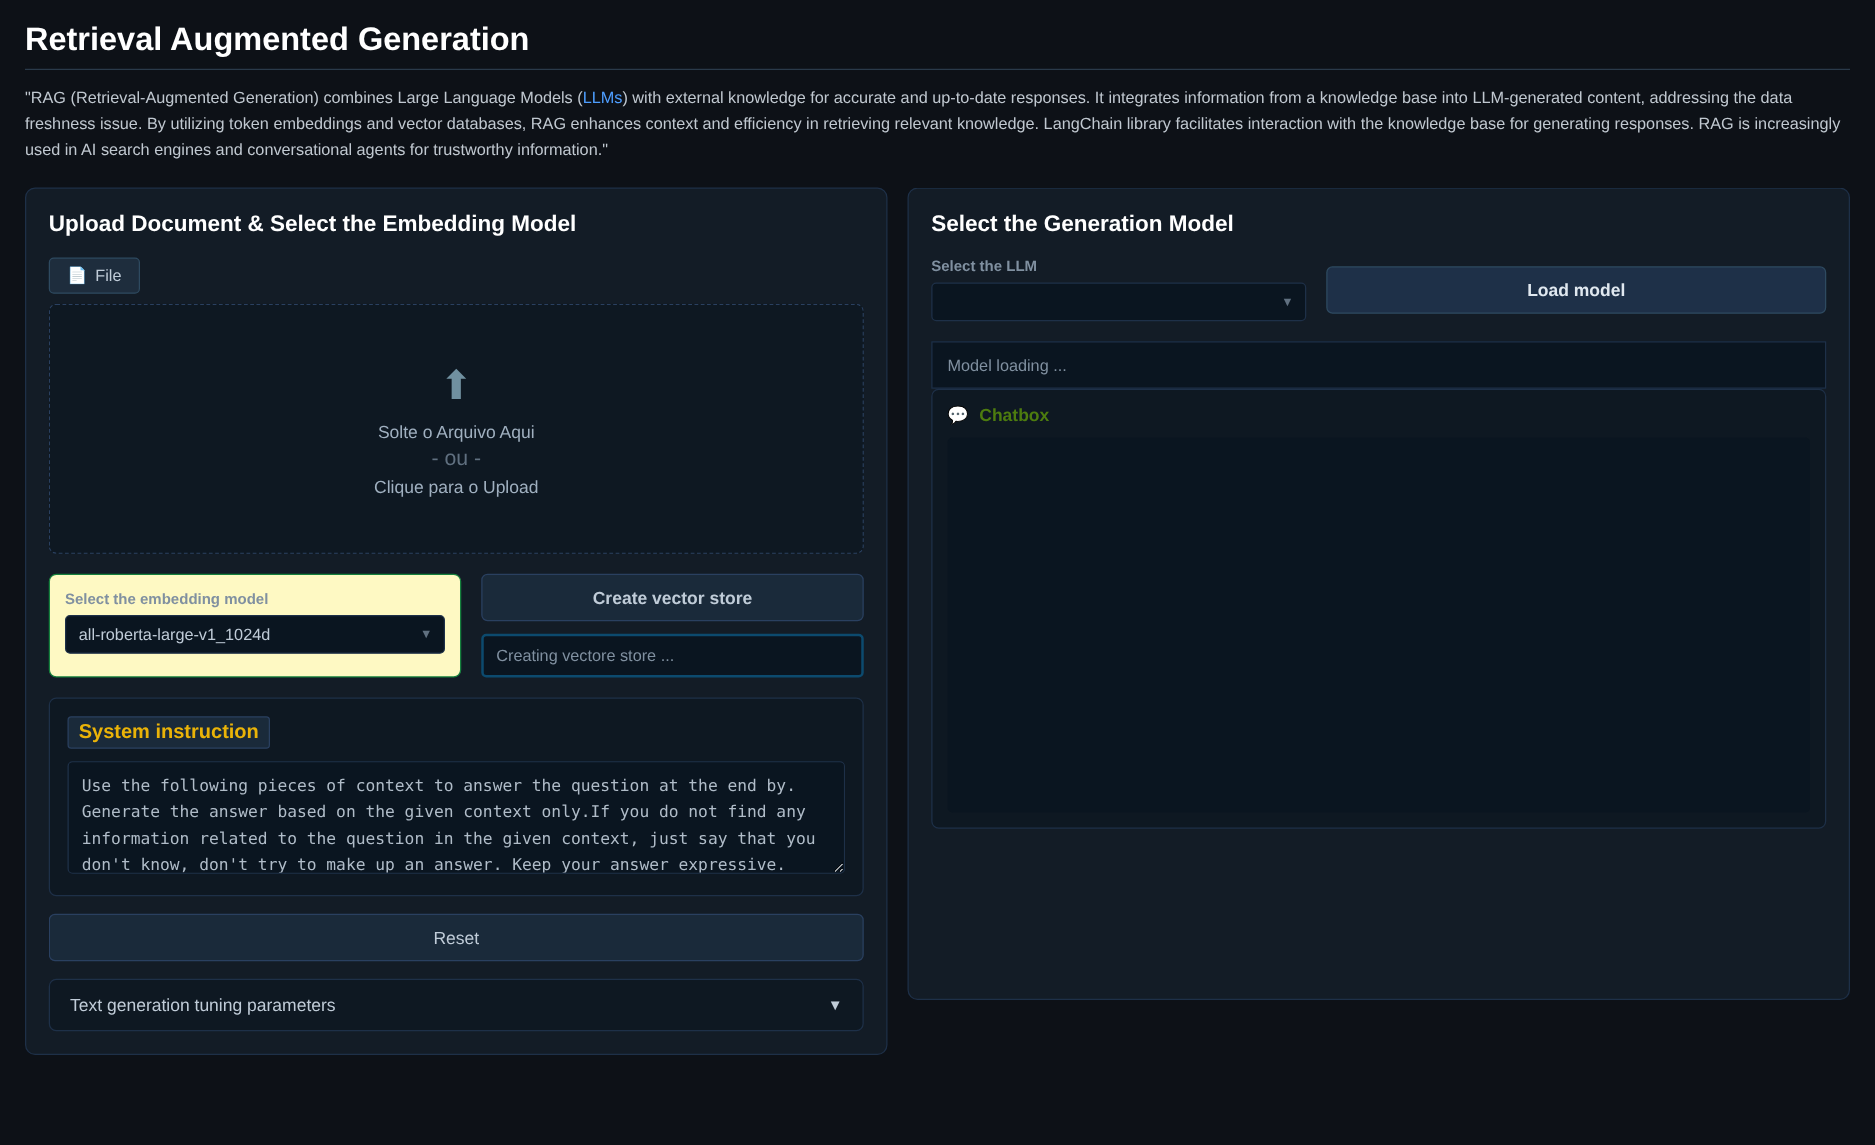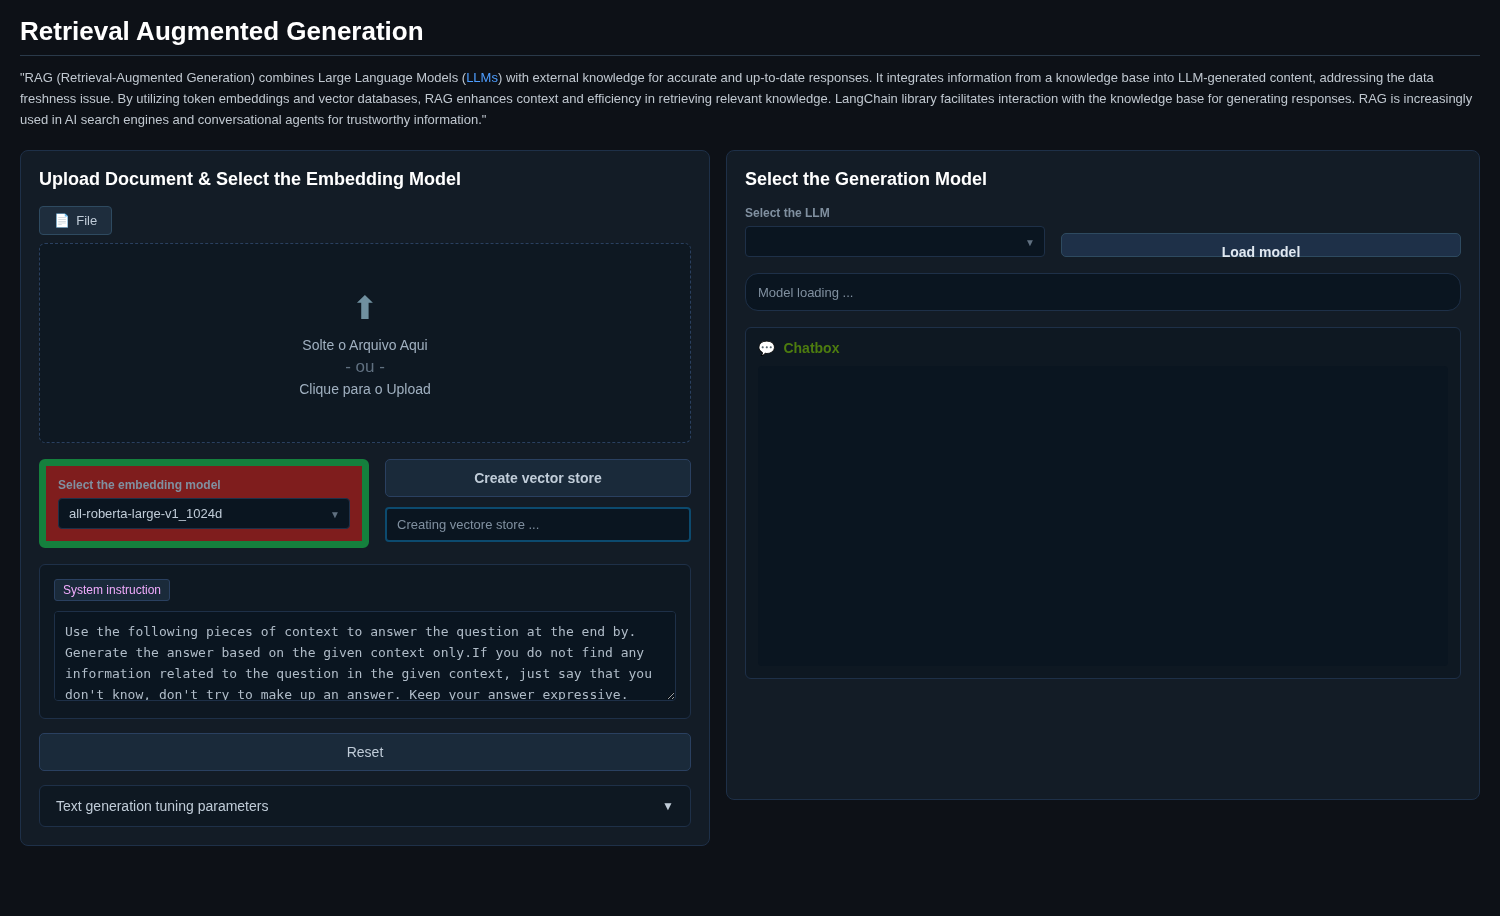--- a/index.html
+++ b/index.html
@@ -122,22 +122,22 @@
 
     
     .embedding-row {
       display: flex;
       gap: 16px;
       margin-bottom: 16px;
     }
 
     .embedding-left {
       flex: 0 0 330px;
-      background-color: #7f1d1d;
-      border: 7px solid #15803d;
+      background-color: #fef9c3;
+      border: 1px solid #15803d;
       border-radius: 6px;
       padding: 12px;
     }
 
     .embedding-right {
       flex: 1;
       display: flex;
       flex-direction: column;
       gap: 10px;
     }
@@ -200,23 +200,23 @@
     
     .system-instruction-section {
       background-color: #0e1822;
       border: 1px solid #1e3048;
       border-radius: 6px;
       padding: 14px;
       margin-bottom: 14px;
     }
 
     .section-label {
-      font-size: 12px;
-      font-weight: normal;
-      color: #f0abfc;
+      font-size: 16px;
+      font-weight: bold;
+      color: #eab308;
       background-color: #1a2a3a;
       border: 1px solid #2a4060;
       padding: 3px 8px;
       border-radius: 3px;
       display: inline-block;
       margin-bottom: 10px;
     }
 
     .system-textarea {
       width: 100%;
@@ -264,49 +264,49 @@
     .chevron-icon {
       color: #c0ccd8;
       font-size: 12px;
     }
 
     
     .llm-row {
       display: flex;
       gap: 16px;
       margin-bottom: 16px;
-      align-items: flex-end;
+      align-items: center;
     }
 
     .llm-select-block {
       flex: 0 0 300px;
     }
 
     .load-model-btn {
       flex: 1;
       background-color: #1e3048;
       border: 1px solid #2e4a60;
       color: #e0e8f0;
       padding: 10px 4px;
       border-radius: 5px;
       cursor: pointer;
       font-size: 14px;
       font-weight: 700;
       text-align: center;
-      height: 24px;
+      height: 38px;
     }
 
     .model-status {
       background-color: #0a1520;
       border: 1px solid #1e3048;
-      border-radius: 13px;
+      border-radius: 0;
       padding: 8px 12px;
       color: #8090a0;
       font-size: 13px;
-      margin-bottom: 16px;
+      margin-bottom: 0;
       height: 38px;
       display: flex;
       align-items: center;
     }
 
     .chatbox-section {
       background-color: #0e1822;
       border: 1px solid #1e3048;
       border-radius: 6px;
       padding: 12px;

